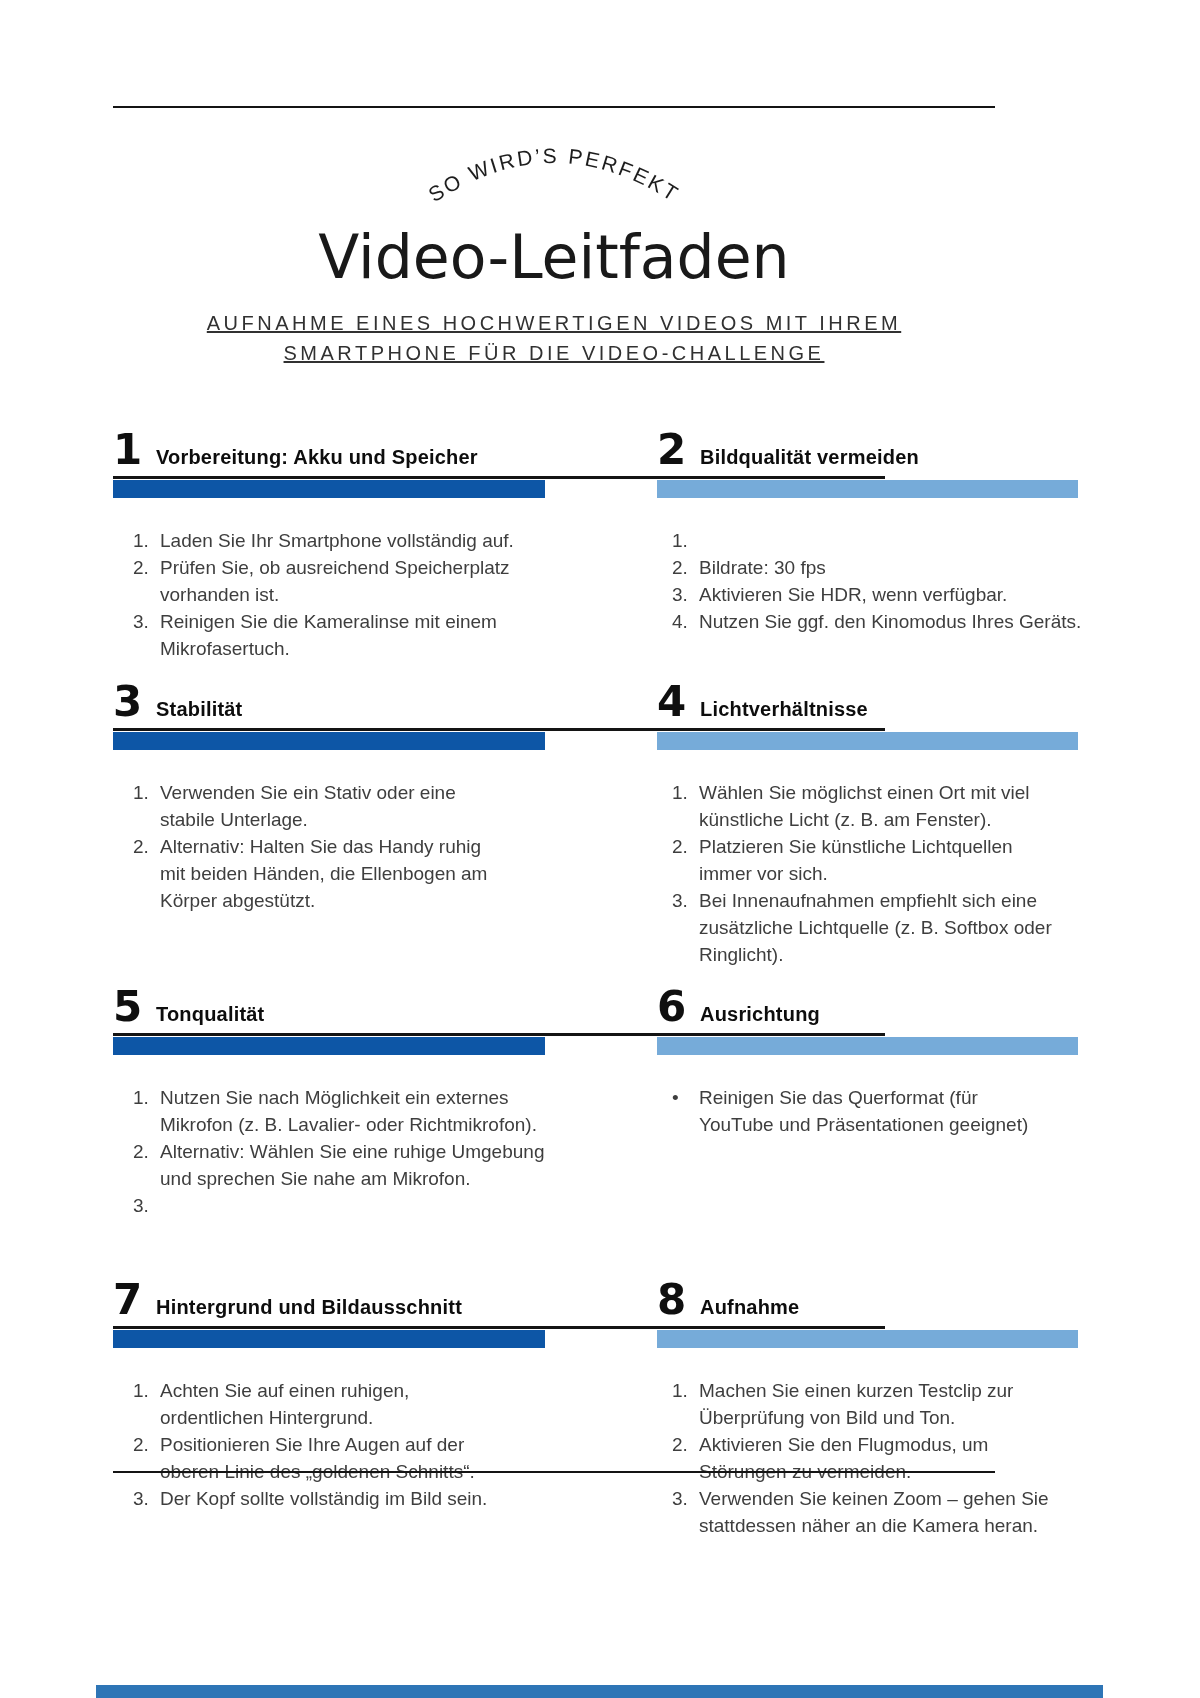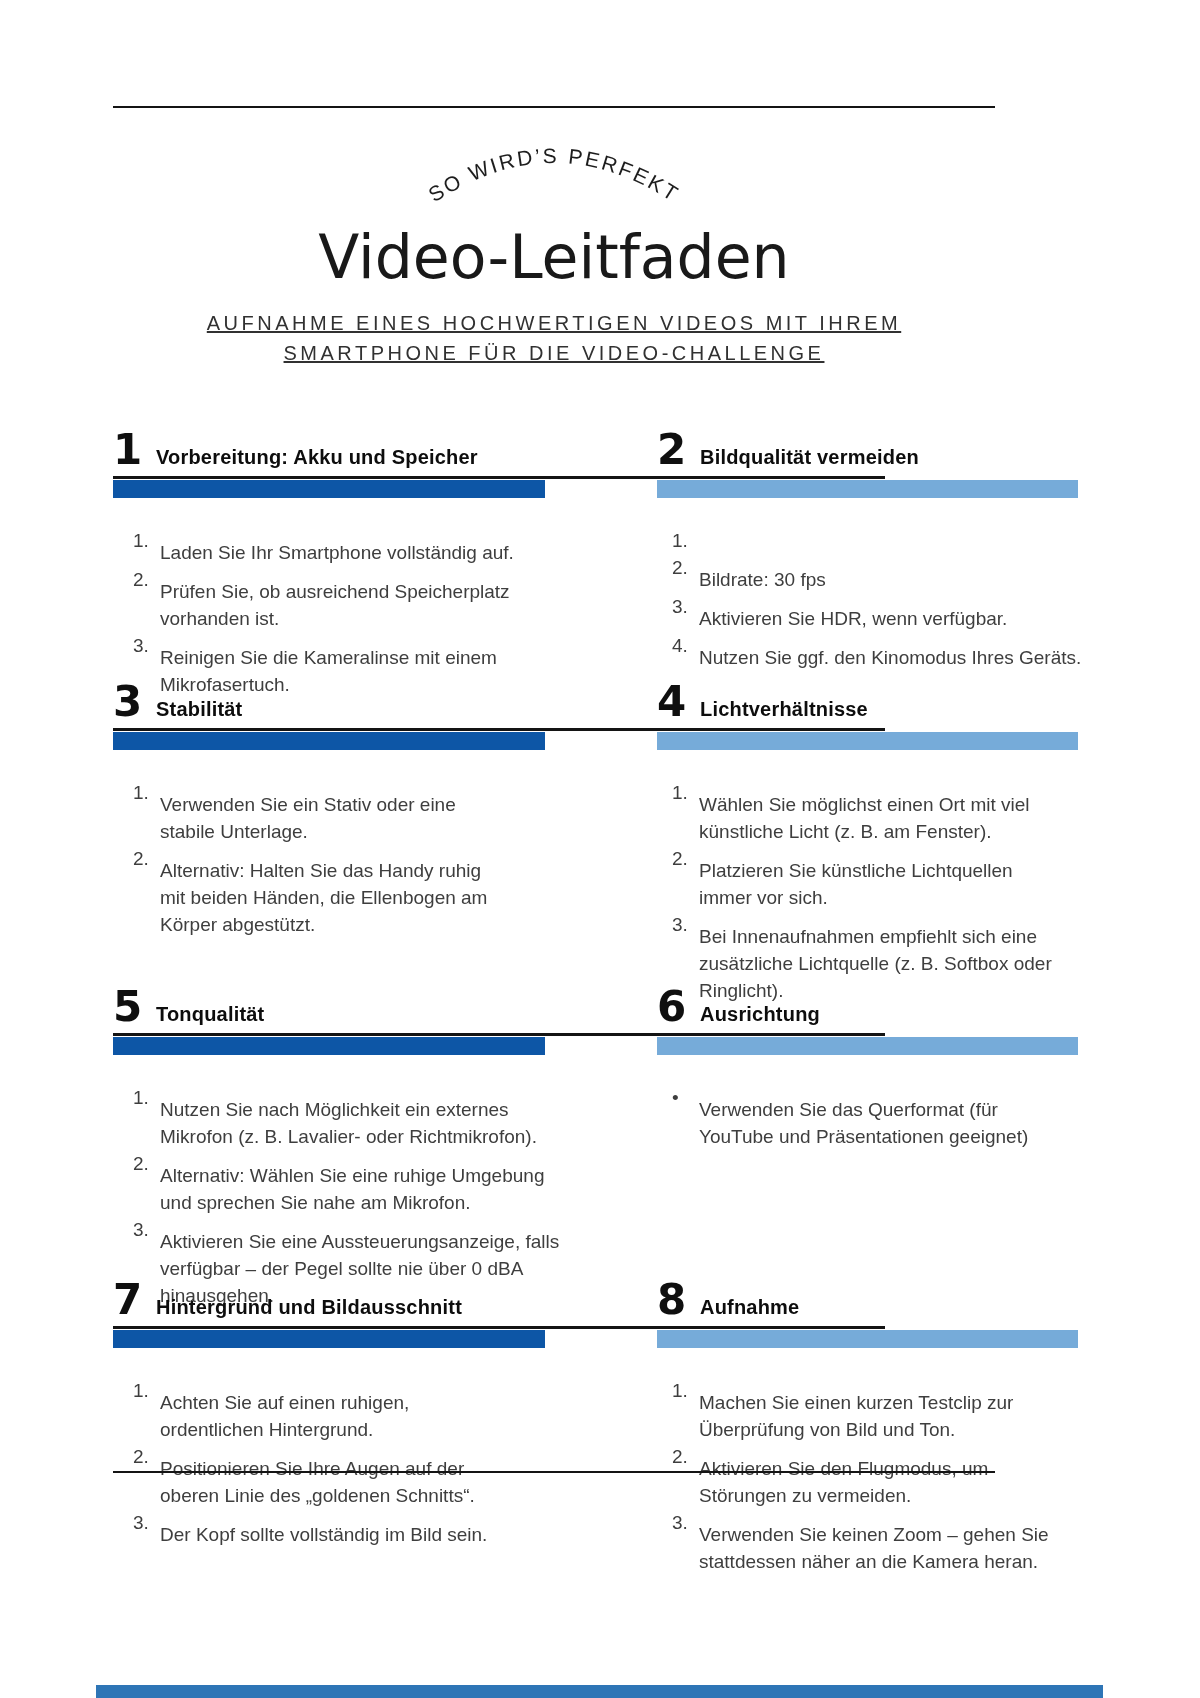--- a/index.html
+++ b/index.html
@@ -54,21 +54,21 @@
   .sec-bar{position:absolute;top:53px;left:0;width:100%;height:18px;}
 
   .sec-list{position:absolute;top:100px;left:0;margin:0;padding:0;list-style:none;}
   .section.col-left  .sec-list{width:470px;padding-left:20px;}
   .section.col-right .sec-list{width:445px;padding-left:15px;}
   .sec-list li{
     display:flex;align-items:flex-start;
     font-size:19px;line-height:27px;color:#3e3e3e;
   }
   .li-marker{flex:none;width:27px;}
-  .li-text{white-space:pre-line;margin-top:12px;}
+  .li-text{white-space:pre-line;}
 </style>
 </head>
 <body>
 
 <div class="page">
 
   <div class="rule top-rule"></div>
 
   <div class="header-block">
     <svg class="arc-svg" width="300" height="80" viewBox="0 0 300 80">
@@ -194,37 +194,34 @@
             <span class="li-text">Nutzen Sie nach Möglichkeit ein externes
 Mikrofon (z. B. Lavalier- oder Richtmikrofon).</span>
           </li>
           <li>
             <span class="li-marker">2.</span>
             <span class="li-text">Alternativ: Wählen Sie eine ruhige Umgebung
 und sprechen Sie nahe am Mikrofon.</span>
           </li>
           <li>
             <span class="li-marker">3.</span>
-            <span class="li-text">Aktivieren Sie eine Aussteuerungsanzeige, falls
-verfügbar – der Pegel sollte nie über 0 dBA
-hinausgehen.</span>
           </li>
         </ul>
   </div>
       <div class="section col-right" style="left: 657px; top: 984px; width: 421px;">
     <div class="sec-head">
       <div class="sec-num">6</div>
       <div class="sec-title">Ausrichtung</div>
     </div>
     <div class="sec-rule"></div>
     <div class="sec-bar" style="background: rgb(118, 171, 217);"></div>
     <ul class="sec-list">
           <li>
             <span class="li-marker">•</span>
-            <span class="li-text">Verwenden Sie das Querformat (für
+            <span class="li-text">Reinigen Sie das Querformat (für
 YouTube und Präsentationen geeignet)</span>
           </li>
         </ul>
   </div>
       <div class="section col-left" style="left: 113px; top: 1277px; width: 432px;">
     <div class="sec-head">
       <div class="sec-num">7</div>
       <div class="sec-title">Hintergrund und Bildausschnitt</div>
     </div>
     <div class="sec-rule"></div>

